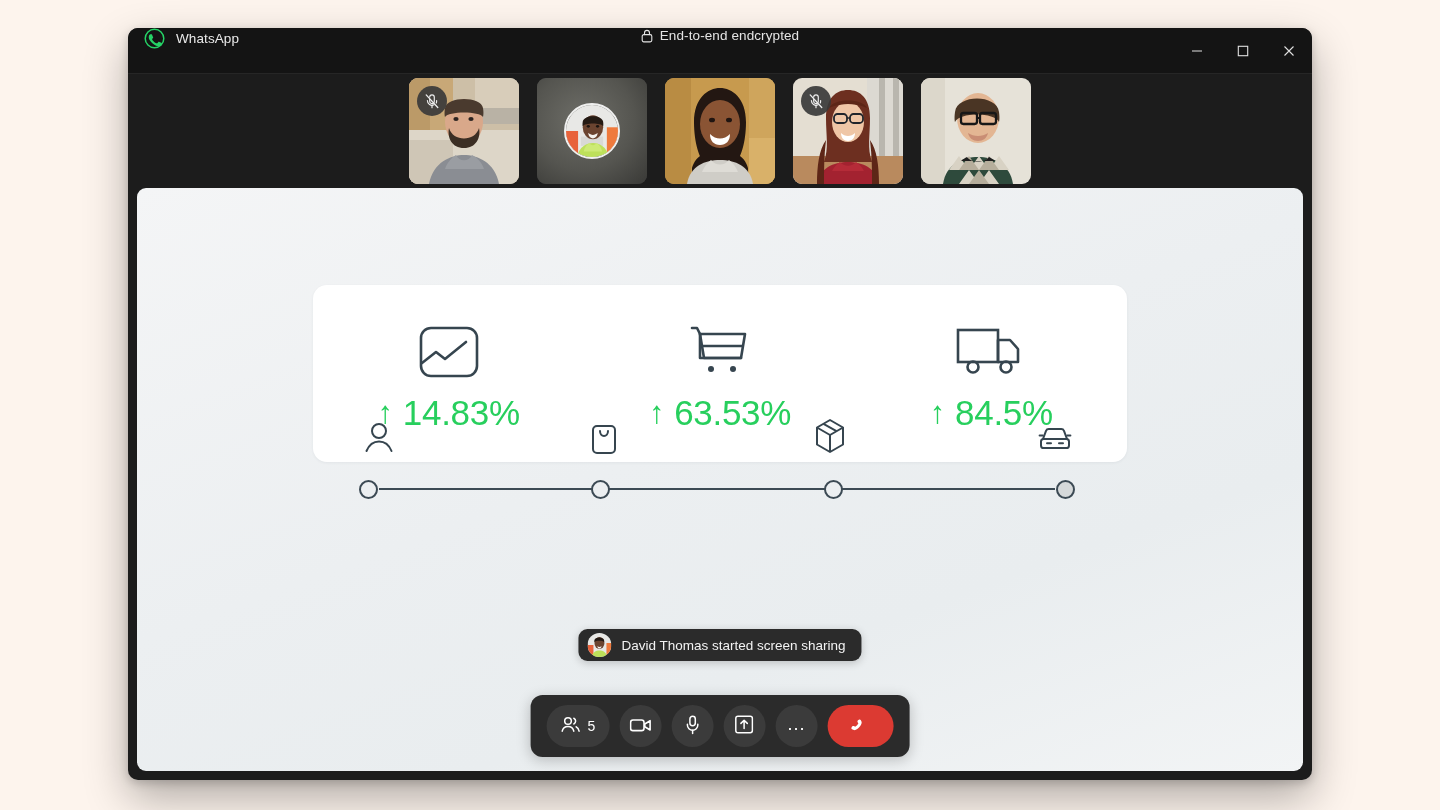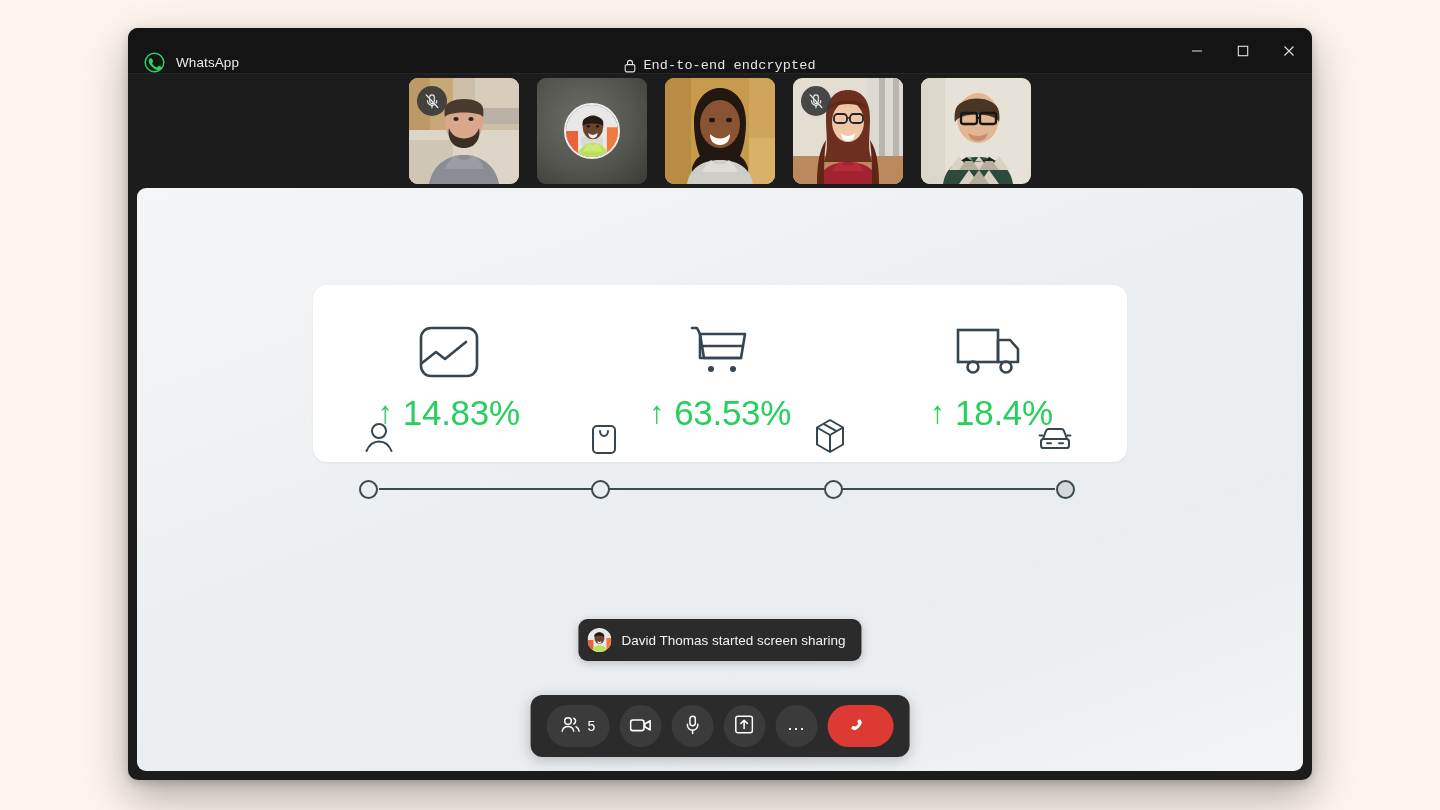--- a/index.html
+++ b/index.html
@@ -27,21 +27,21 @@
     display: flex;
     flex-direction: column;
   }
 
   
   .titlebar {
     height: 46px;
     flex: 0 0 46px;
     background: #141414;
     display: flex;
-    align-items: flex-end;
+    align-items: flex-start;
     position: relative;
     border-bottom: 1px solid #262626;
   }
   .tb-left {
     display: flex;
     align-items: center;
     gap: 11px;
     padding-left: 16px;
   }
   .wa-logo { width: 21px; height: 21px; display: block; }
@@ -51,21 +51,20 @@
     letter-spacing: .1px;
   }
   .tb-center {
     position: absolute;
     left: 0; right: 0;
     display: flex;
     align-items: center;
     justify-content: center;
     gap: 7px;
     pointer-events: none;
-    font-family: Liberation Mono, monospace;
   }
   .tb-center .lockwrap { pointer-events: auto; display:flex; align-items:center; }
   .enc-text {
     color: #e4e4e4;
     font-size: 13.5px;
     letter-spacing: .1px;
   }
   .tb-right {
     margin-left: auto;
     display: flex;
@@ -215,21 +214,21 @@
     background: #eceff1;
   }
   .tl-dot.filled { background: #d6d9da; }
 
   
   .toast {
     position: absolute;
     left: 50%;
     transform: translateX(-50%);
     bottom: 110px;
-    height: 42px;
+    height: 32px;
     background: #2b2b2b;
     border-radius: 9px;
     display: flex;
     align-items: center;
     gap: 10px;
     padding: 0 16px 0 9px;
     box-shadow: 0 2px 8px rgba(0,0,0,0.20);
   }
   .toast-avatar {
     width: 24px; height: 24px;
@@ -501,21 +500,21 @@
         <div class="icon">
           <svg width="70" height="60" viewBox="0 0 70 60" fill="none">
             <rect x="2" y="8" width="40" height="32" stroke="#36454f" stroke-width="2.6"></rect>
             <path d="M42 18h12l8 9v13H42z" stroke="#36454f" stroke-width="2.6" stroke-linejoin="round"></path>
             <circle cx="17" cy="45" r="5.5" stroke="#36454f" stroke-width="2.6"></circle>
             <circle cx="50" cy="45" r="5.5" stroke="#36454f" stroke-width="2.6"></circle>
           </svg>
         </div>
         <div class="value">
           <span class="arrow">↑</span>
-          <span>18.4%</span>
+          <span>84.5%</span>
         </div>
       </div>
     </div>
 
     <div class="timeline">
       <div class="tl-icons">
         <div>
           <svg width="30" height="32" viewBox="0 0 30 32" fill="none">
             <circle cx="15" cy="9" r="7" stroke="#36454f" stroke-width="2"></circle>
             <path d="M2.5 29c2.6-6.4 7.2-9.6 12.5-9.6S25 22.6 27.5 29" stroke="#36454f" stroke-width="2" stroke-linecap="round"></path>

